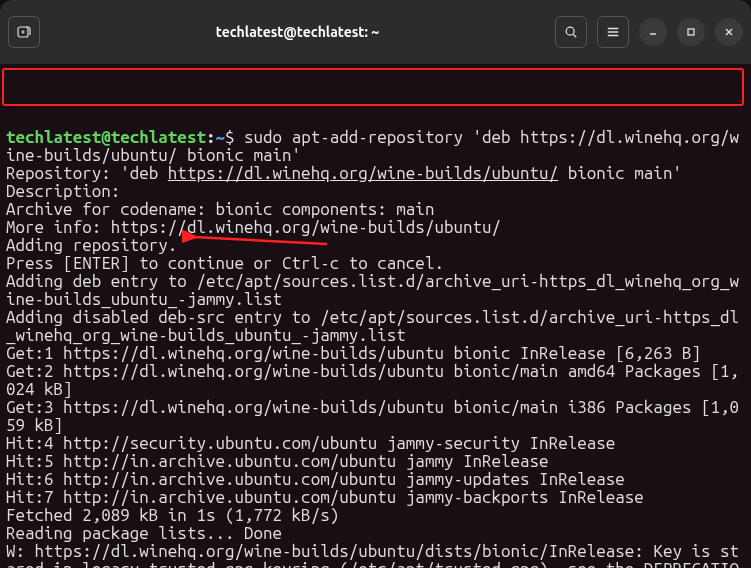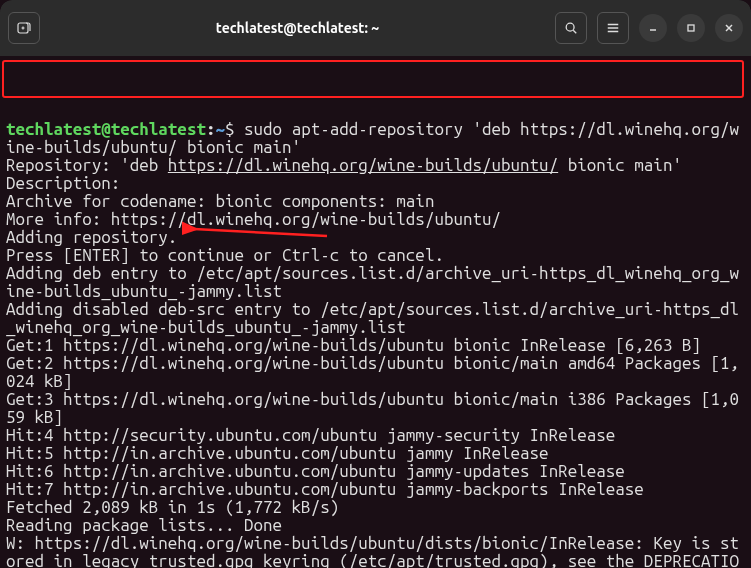--- a/index.html
+++ b/index.html
@@ -10,21 +10,21 @@
     body {
       background: #1a0e15;
       width: 751px;
       height: 568px;
       font-family: 'Ubuntu Mono', 'DejaVu Sans Mono', monospace;
       overflow: hidden;
       border-radius: 12px;
     }
     .titlebar {
       background: #2c2c2c;
-      height: 56px;
+      height: 64px;
       display: flex;
       align-items: center;
       padding: 0 8px;
       gap: 8px;
       border-radius: 12px 12px 0 0;
     }
     .titlebar-btn {
       width: 32px;
       height: 32px;
       border-radius: 6px;

